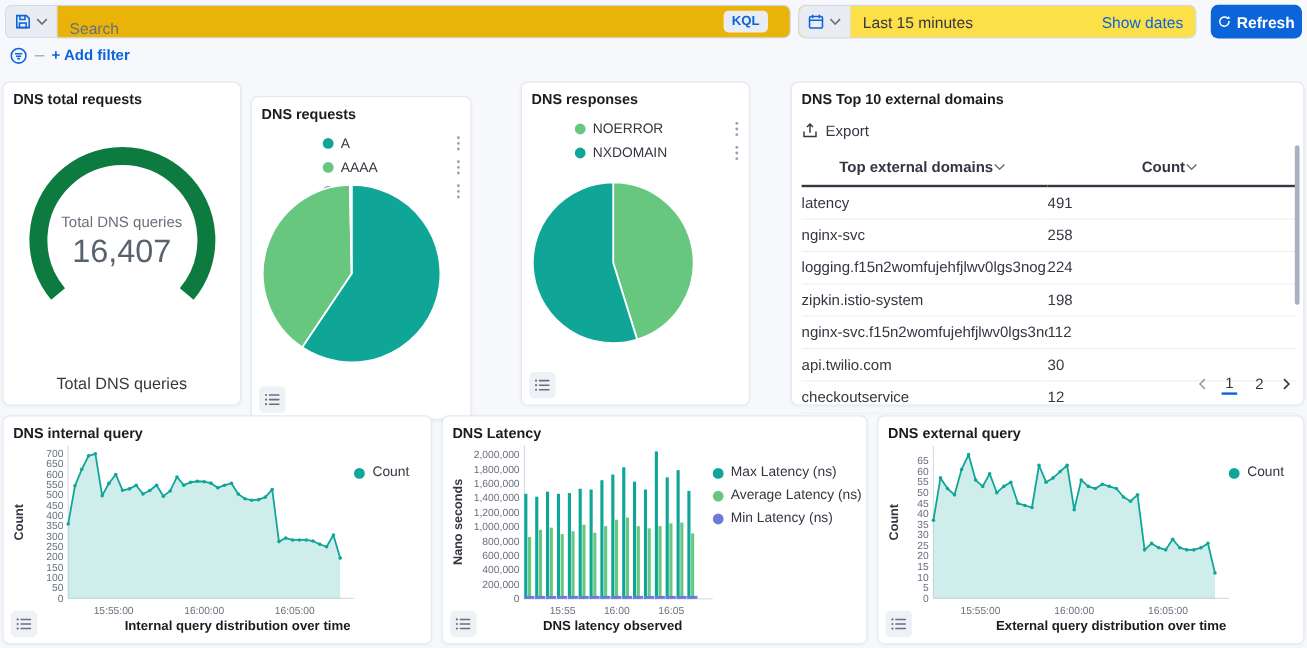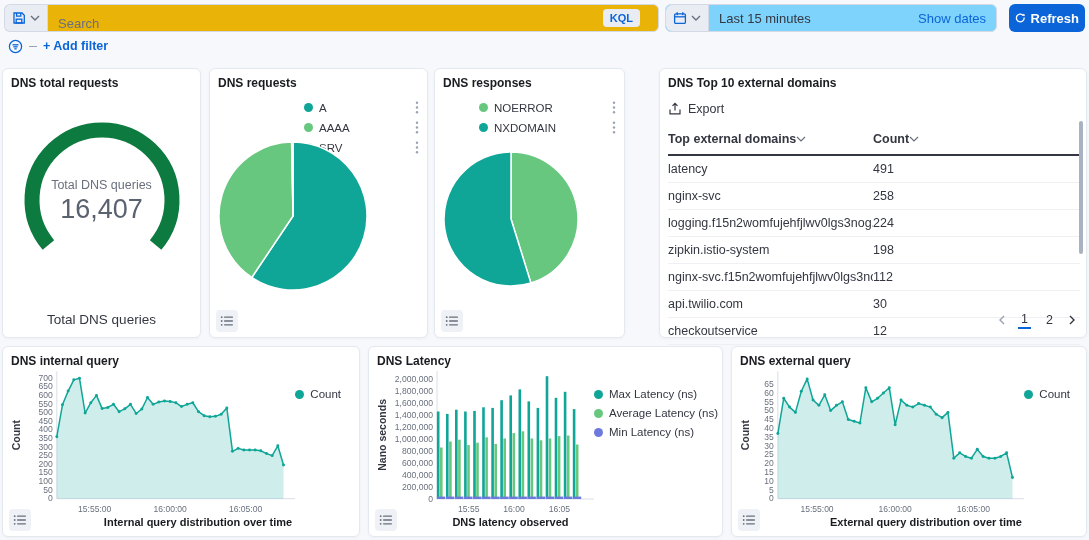--- a/index.html
+++ b/index.html
@@ -5,21 +5,21 @@
   html,body{margin:0;padding:0;background:#f7f8fb;font-family:"Liberation Sans",sans-serif;}
   .app{position:relative;width:1089px;height:540px;background:#f7f8fb;overflow:hidden;}
   
   .topbar{position:absolute;left:4px;top:4px;width:1081px;height:28px;}
   .search-group{position:absolute;left:0;top:0;width:655px;height:28px;display:flex;}
   .accessory{display:flex;align-items:center;gap:4px;padding:0 7px;background:#e9edf3;border:1px solid #d3dae6;border-right:none;border-radius:6px 0 0 6px;cursor:pointer;}
   .search-box{position:relative;flex:1;border:1px solid #d3dae6;border-radius:0 6px 6px 0;background:#eab308;display:flex;align-items:flex-end;}
   .search-box input{border:none;outline:none;background:transparent;width:100%;padding:0 46px 0 10px;font-size:13px;color:#343741;font-family:"Liberation Sans",sans-serif;}
   .search-box input::placeholder{color:#69707d;}
   .kql-badge{position:absolute;right:18px;top:4px;bottom:4px;display:flex;align-items:center;padding:0 7px;background:#e9edf3;border-radius:4px;color:#0b64d8;font-size:11px;font-weight:700;cursor:pointer;}
-  .date-group{position:absolute;left:661px;top:0;width:332px;height:28px;display:flex;background:#7dd3fc;border:1px solid #d3dae6;border-radius:6px;box-sizing:border-box;}
+  .date-group{position:absolute;left:661px;top:0;width:332px;height:28px;display:flex;background:#fde047;border:1px solid #d3dae6;border-radius:6px;box-sizing:border-box;}
   .date-group .accessory{border:none;border-right:1px solid #d3dae6;border-radius:6px 0 0 6px;}
   .date-text{display:flex;align-items:center;padding:0 10px;font-size:13px;color:#343741;flex:1;cursor:pointer;}
   .show-dates{display:flex;align-items:center;padding:0 10px;font-size:13px;color:#0b64d8;font-weight:500;cursor:pointer;}
   .refresh-btn{position:absolute;left:1005px;top:0;width:76px;height:28px;background:#0b64d8;border:none;border-radius:6px;color:#fff;font-size:13px;font-weight:700;display:flex;align-items:center;justify-content:center;gap:5px;cursor:pointer;font-family:"Liberation Sans",sans-serif;}
   
   .filter-row{position:absolute;left:8px;top:38px;height:16px;display:flex;align-items:center;gap:6px;}
   .filter-dash{width:8px;height:1px;background:#98a2b3;}
   .add-filter{color:#0b64d8;font-size:12.5px;font-weight:600;cursor:pointer;}
   
   .panel{position:absolute;background:#fff;border:1px solid #e4e9f0;border-radius:6px;box-sizing:border-box;box-shadow:0 1px 3px rgba(25,40,60,.04);}
@@ -36,21 +36,21 @@
   .pie-svg{position:absolute;}
   .legend{position:absolute;display:flex;flex-direction:column;gap:7px;}
   .lg-row{display:flex;align-items:center;gap:6px;cursor:pointer;}
   .dot{width:9px;height:9px;border-radius:50%;flex:0 0 auto;}
   .lg-lab{font-size:11.5px;color:#343741;white-space:nowrap;}
   .kebab{margin-left:auto;display:flex;align-items:center;cursor:pointer;padding:0 1px;}
   
   .export-row{display:flex;align-items:center;gap:6px;padding:12px 8px 10px;font-size:12.5px;color:#343741;cursor:pointer;width:70px;}
   .dtable{width:412px;margin:0 8px;border-collapse:collapse;table-layout:fixed;}
   .dtable th{font-size:12.5px;font-weight:700;color:#343741;text-align:left;padding:6px 0 8px;border-bottom:2px solid #343741;}
-  .dtable th .th-in{display:flex;align-items:center;justify-content:flex-start;padding-right:4px;}
+  .dtable th .th-in{display:flex;align-items:center;justify-content:center;padding-right:4px;}
   .dtable td{font-size:12.5px;color:#343741;padding:6px 0;border-bottom:1px solid #eef0f4;white-space:nowrap;overflow:hidden;}
   .col-domain{width:205px;}
   .pager{position:absolute;right:10px;bottom:8px;display:flex;align-items:center;gap:12px;font-size:12.5px;color:#343741;}
   .page-num{cursor:pointer;padding:1px 3px;}
   .page-num.active{border-bottom:2px solid #0b64d8;font-weight:400;}
   .pg-chev{display:flex;align-items:center;cursor:pointer;}
   .tbl-scrollbar{position:absolute;right:3px;top:52px;width:4px;height:133px;border-radius:2px;background:#a9b2c0;cursor:pointer;}
   
   .ts-body{display:flex;align-items:flex-start;padding:2px 6px 0 6px;}
   .y-title{width:14px;height:130px;display:flex;align-items:center;justify-content:center;}
@@ -123,21 +123,21 @@
         <path d="M 45.4 155 A 70 70 0 1 1 152.6 155" fill="none" stroke="#0d7a40" stroke-width="15"></path>
       </svg>
       <div class="gauge-center">
         <div class="gauge-label">Total DNS queries</div>
         <div class="gauge-value">16,407</div>
       </div>
       <div class="gauge-footer">Total DNS queries</div>
     </div>
   </div>
 
-  <div class="panel" style="left:209px;top:68px;width:219px;height:270px;">
+  <div class="panel" style="left:209px;top:80px;width:184px;height:270px;">
     <div class="p-title">DNS requests</div>
     <div class="legend" style="top:32px;right:7px;width:116px;">
         <div class="lg-row">
           <span class="dot" style="background:#0fa597"></span>
           <span class="lg-lab">A</span>
           <span class="kebab">
             <svg width="4" height="13" viewBox="0 0 4 13">
               <circle cx="2" cy="1.8" r="1.2" fill="#98a2b3"></circle>
               <circle cx="2" cy="6.5" r="1.2" fill="#98a2b3"></circle>
               <circle cx="2" cy="11.2" r="1.2" fill="#98a2b3"></circle>

